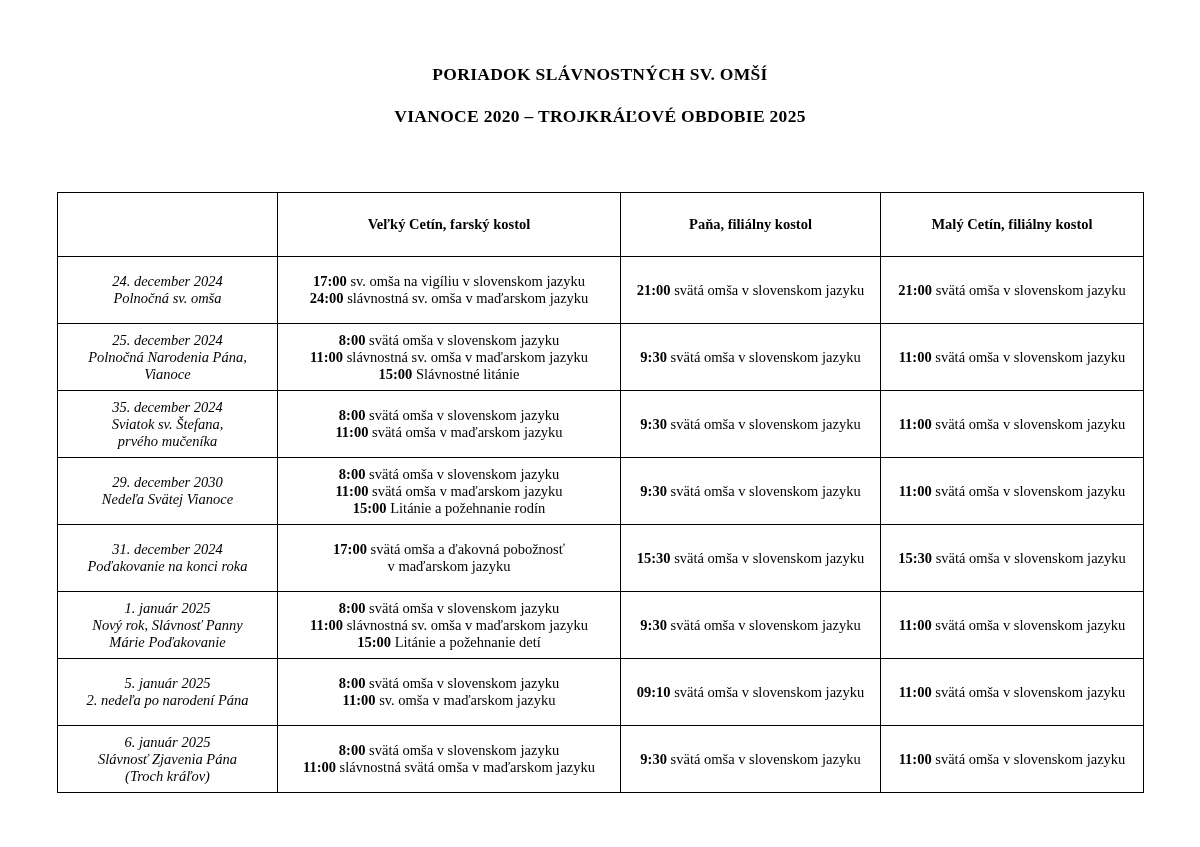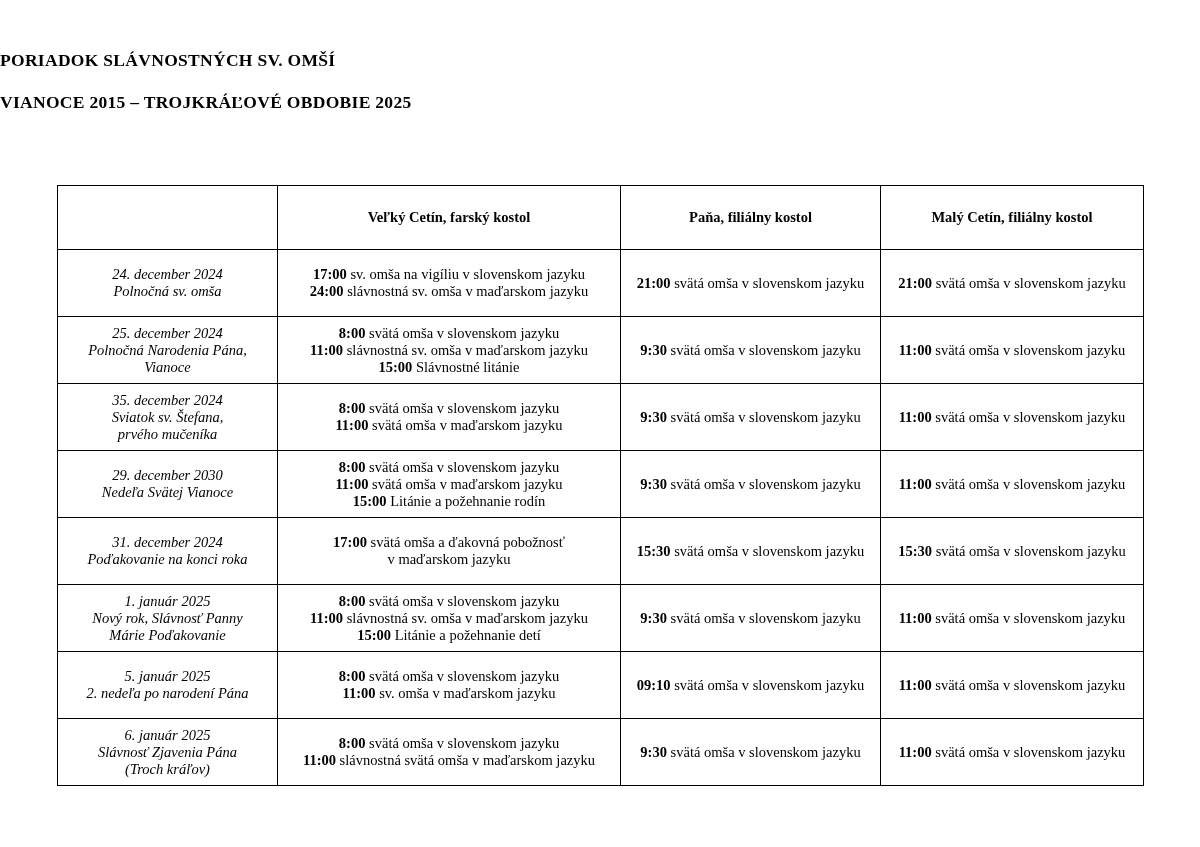--- a/index.html
+++ b/index.html
@@ -11,33 +11,34 @@
     color: #000;
   }
   .page {
     position: relative;
     width: 1200px;
     height: 847px;
     background: #fff;
     overflow: hidden;
   }
   .titles {
-    padding-top: 50px;
+    text-align: center;
+    padding-top: 64px;
   }
   .title-line {
     font-weight: bold;
     font-size: 17.5px;
     letter-spacing: 0.3px;
     margin: 0 0 21px 0;
   }
   table.schedule {
     border-collapse: collapse;
     position: absolute;
     left: 57px;
-    top: 185px;
+    top: 192px;
     width: 1086px;
     table-layout: fixed;
   }
   table.schedule th, table.schedule td {
     border: 1px solid #000;
     text-align: center;
     vertical-align: middle;
     font-size: 14.5px;
     line-height: 17px;
     padding: 6px 8px;
@@ -59,21 +60,21 @@
   }
   td .line b { font-weight: bold; }
 </style>
 </head>
 <body>
 
 <div class="page">
 
   <div class="titles">
     <div class="title-line">PORIADOK SLÁVNOSTNÝCH SV. OMŠÍ</div>
-    <div class="title-line">VIANOCE 2015 – TROJKRÁĽOVÉ OBDOBIE 2025</div>
+    <div class="title-line">VIANOCE 2020 – TROJKRÁĽOVÉ OBDOBIE 2025</div>
   </div>
 
   <table class="schedule">
     <colgroup>
       <col class="c1">
         <col class="c2">
         <col class="c3">
         <col class="c4">
     </colgroup>
     <thead>

